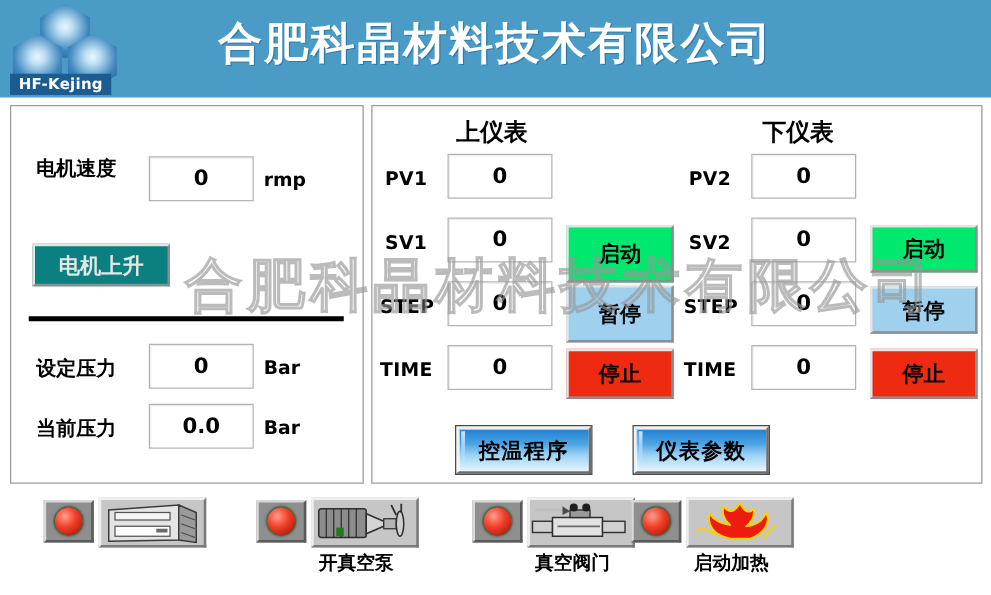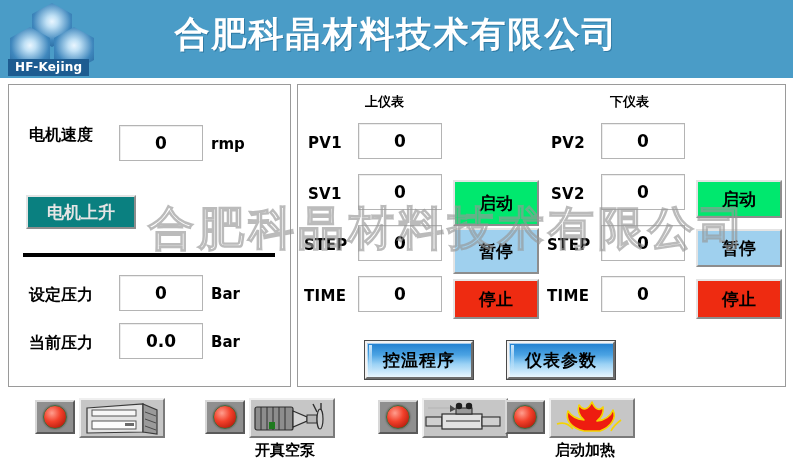--- a/index.html
+++ b/index.html
@@ -101,21 +101,21 @@
     cursor:pointer;user-select:none;
     letter-spacing:1px;
   }
   .btn3d::before{
     content:"";position:absolute;left:2px;top:2px;width:3px;bottom:2px;
     background:linear-gradient(to bottom,#cfe9fb,rgba(255,255,255,0));
   }
 
   
   .cap{
-    position:absolute;font-size:13px;font-weight:bold;color:#000;
+    position:absolute;font-size:19px;font-weight:bold;color:#000;
   }
 
   
   .watermark{
     position:absolute;left:148px;top:198px;width:600px;height:60px;
     font-size:46px;font-weight:bold;letter-spacing:4px;
     color:transparent;
     -webkit-text-stroke:1px rgba(150,150,150,.65);
     white-space:nowrap;
     pointer-events:none;
@@ -293,20 +293,21 @@
         <rect x="18" y="14" width="40" height="15" fill="#e2e2e2" stroke="#2e2e2e" stroke-width="1.2"></rect>
         <rect x="58" y="17" width="18" height="9" fill="#d0d0d0" stroke="#2e2e2e" stroke-width="1.1"></rect>
         <line x1="22" y1="21" x2="56" y2="21" stroke="#6a6a6a" stroke-width="1.4"></line>
         <rect x="32" y="8" width="16" height="6" fill="#9a9a9a" stroke="#2e2e2e" stroke-width="1.1"></rect>
         <circle cx="35" cy="6" r="3.2" fill="#1e1e1e"></circle>
         <circle cx="45" cy="6" r="3.2" fill="#1e1e1e"></circle>
         <line x1="4" y1="8" x2="26" y2="8" stroke="#bdbdbd" stroke-width="2"></line>
         <polygon points="26,5 32,9 26,12" fill="#4a4a4a"></polygon>
       </svg>
     </div>
+    <div class="tool-label">真空阀门</div>
   </div>
 
   <div class="tool t4">
     <div class="lamp">
         <i></i>
       </div>
     <div class="icon-box">
       <svg width="82" height="36" viewBox="0 0 82 36">
         <path d="M41 2 C44 10 49 11 52 7 C53 14 50 18 46 21 C55 20 60 15 62 10 C66 18 60 27 49 31 L33 31 C20 28 14 20 17 11 C20 16 26 19 33 20 C28 16 26 10 28 5 C32 11 37 10 41 2 Z" fill="#ee1c10" stroke="#f5d400" stroke-width="1.6" stroke-linejoin="round"></path>
         <path d="M6 24 C12 22 18 24 22 29" fill="none" stroke="#f5d400" stroke-width="1.6"></path>

